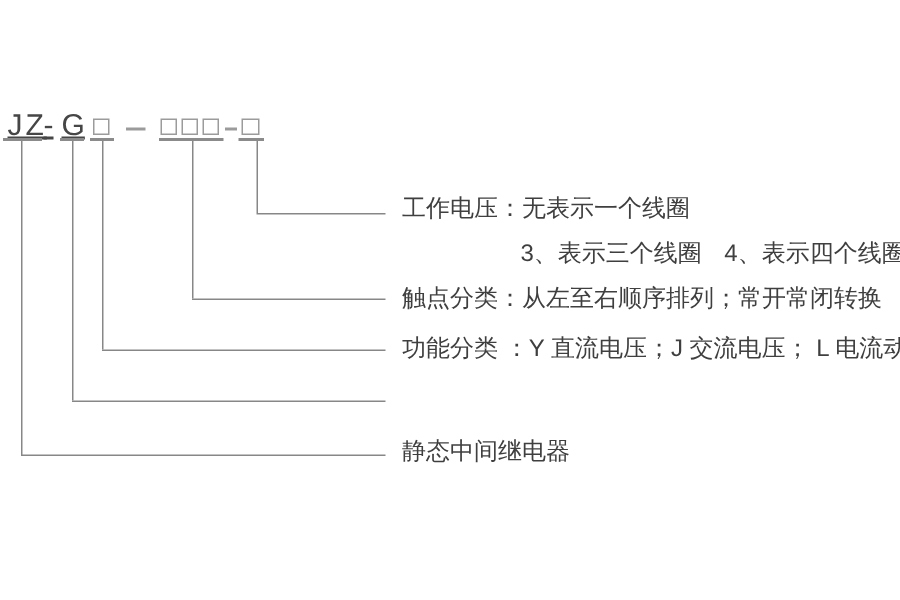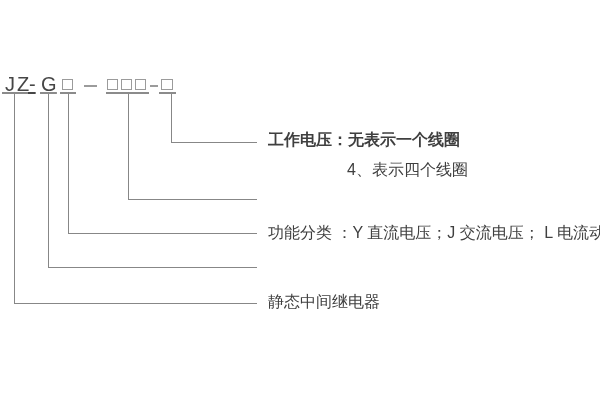--- a/index.html
+++ b/index.html
@@ -44,21 +44,21 @@
   .h-wv{left:171px;top:142px;width:86px;}
   .h-ct{left:128px;top:199px;width:129px;}
   .h-fn{left:68px;top:233px;width:189px;}
   .h-g{left:48px;top:267px;width:209px;}
   .h-jz{left:14px;top:303px;width:243px;}
   
   .row{
     position:absolute;left:268px;display:flex;
     font-size:16px;line-height:16px;color:#3f3f3f;white-space:pre;
   }
-  .row-wv1{top:132px;gap:14px;font-weight:bold;}
+  .row-wv1{top:132px;gap:14px;}
   .row-wv2{top:162px;left:347px;gap:15px;}
   .row-ct{top:192px;}
   .row-fn{top:225px;}
   .row-g{top:258px;}
   .row-jz{top:294px;text-align:center;}
 </style>
 </head>
 <body>
 
 <div class="canvas">
@@ -88,21 +88,25 @@
   <div class="hline h-wv"></div>
   <div class="hline h-ct"></div>
   <div class="hline h-fn"></div>
   <div class="hline h-g"></div>
   <div class="hline h-jz"></div>
 
   <div class="row row-wv1">
     <span>工作电压：无表示一个线圈</span>
   </div>
   <div class="row row-wv2">
+    <span>3、表示三个线圈</span>
     <span>4、表示四个线圈</span>
+  </div>
+  <div class="row row-ct">
+    <span>触点分类：从左至右顺序排列；常开常闭转换</span>
   </div>
   <div class="row row-fn">
     <span>功能分类 ：Y 直流电压；J 交流电压； L 电流动作</span>
   </div>
   <div class="row row-jz">
     <span>静态中间继电器</span>
   </div>
 
 </div>
 

